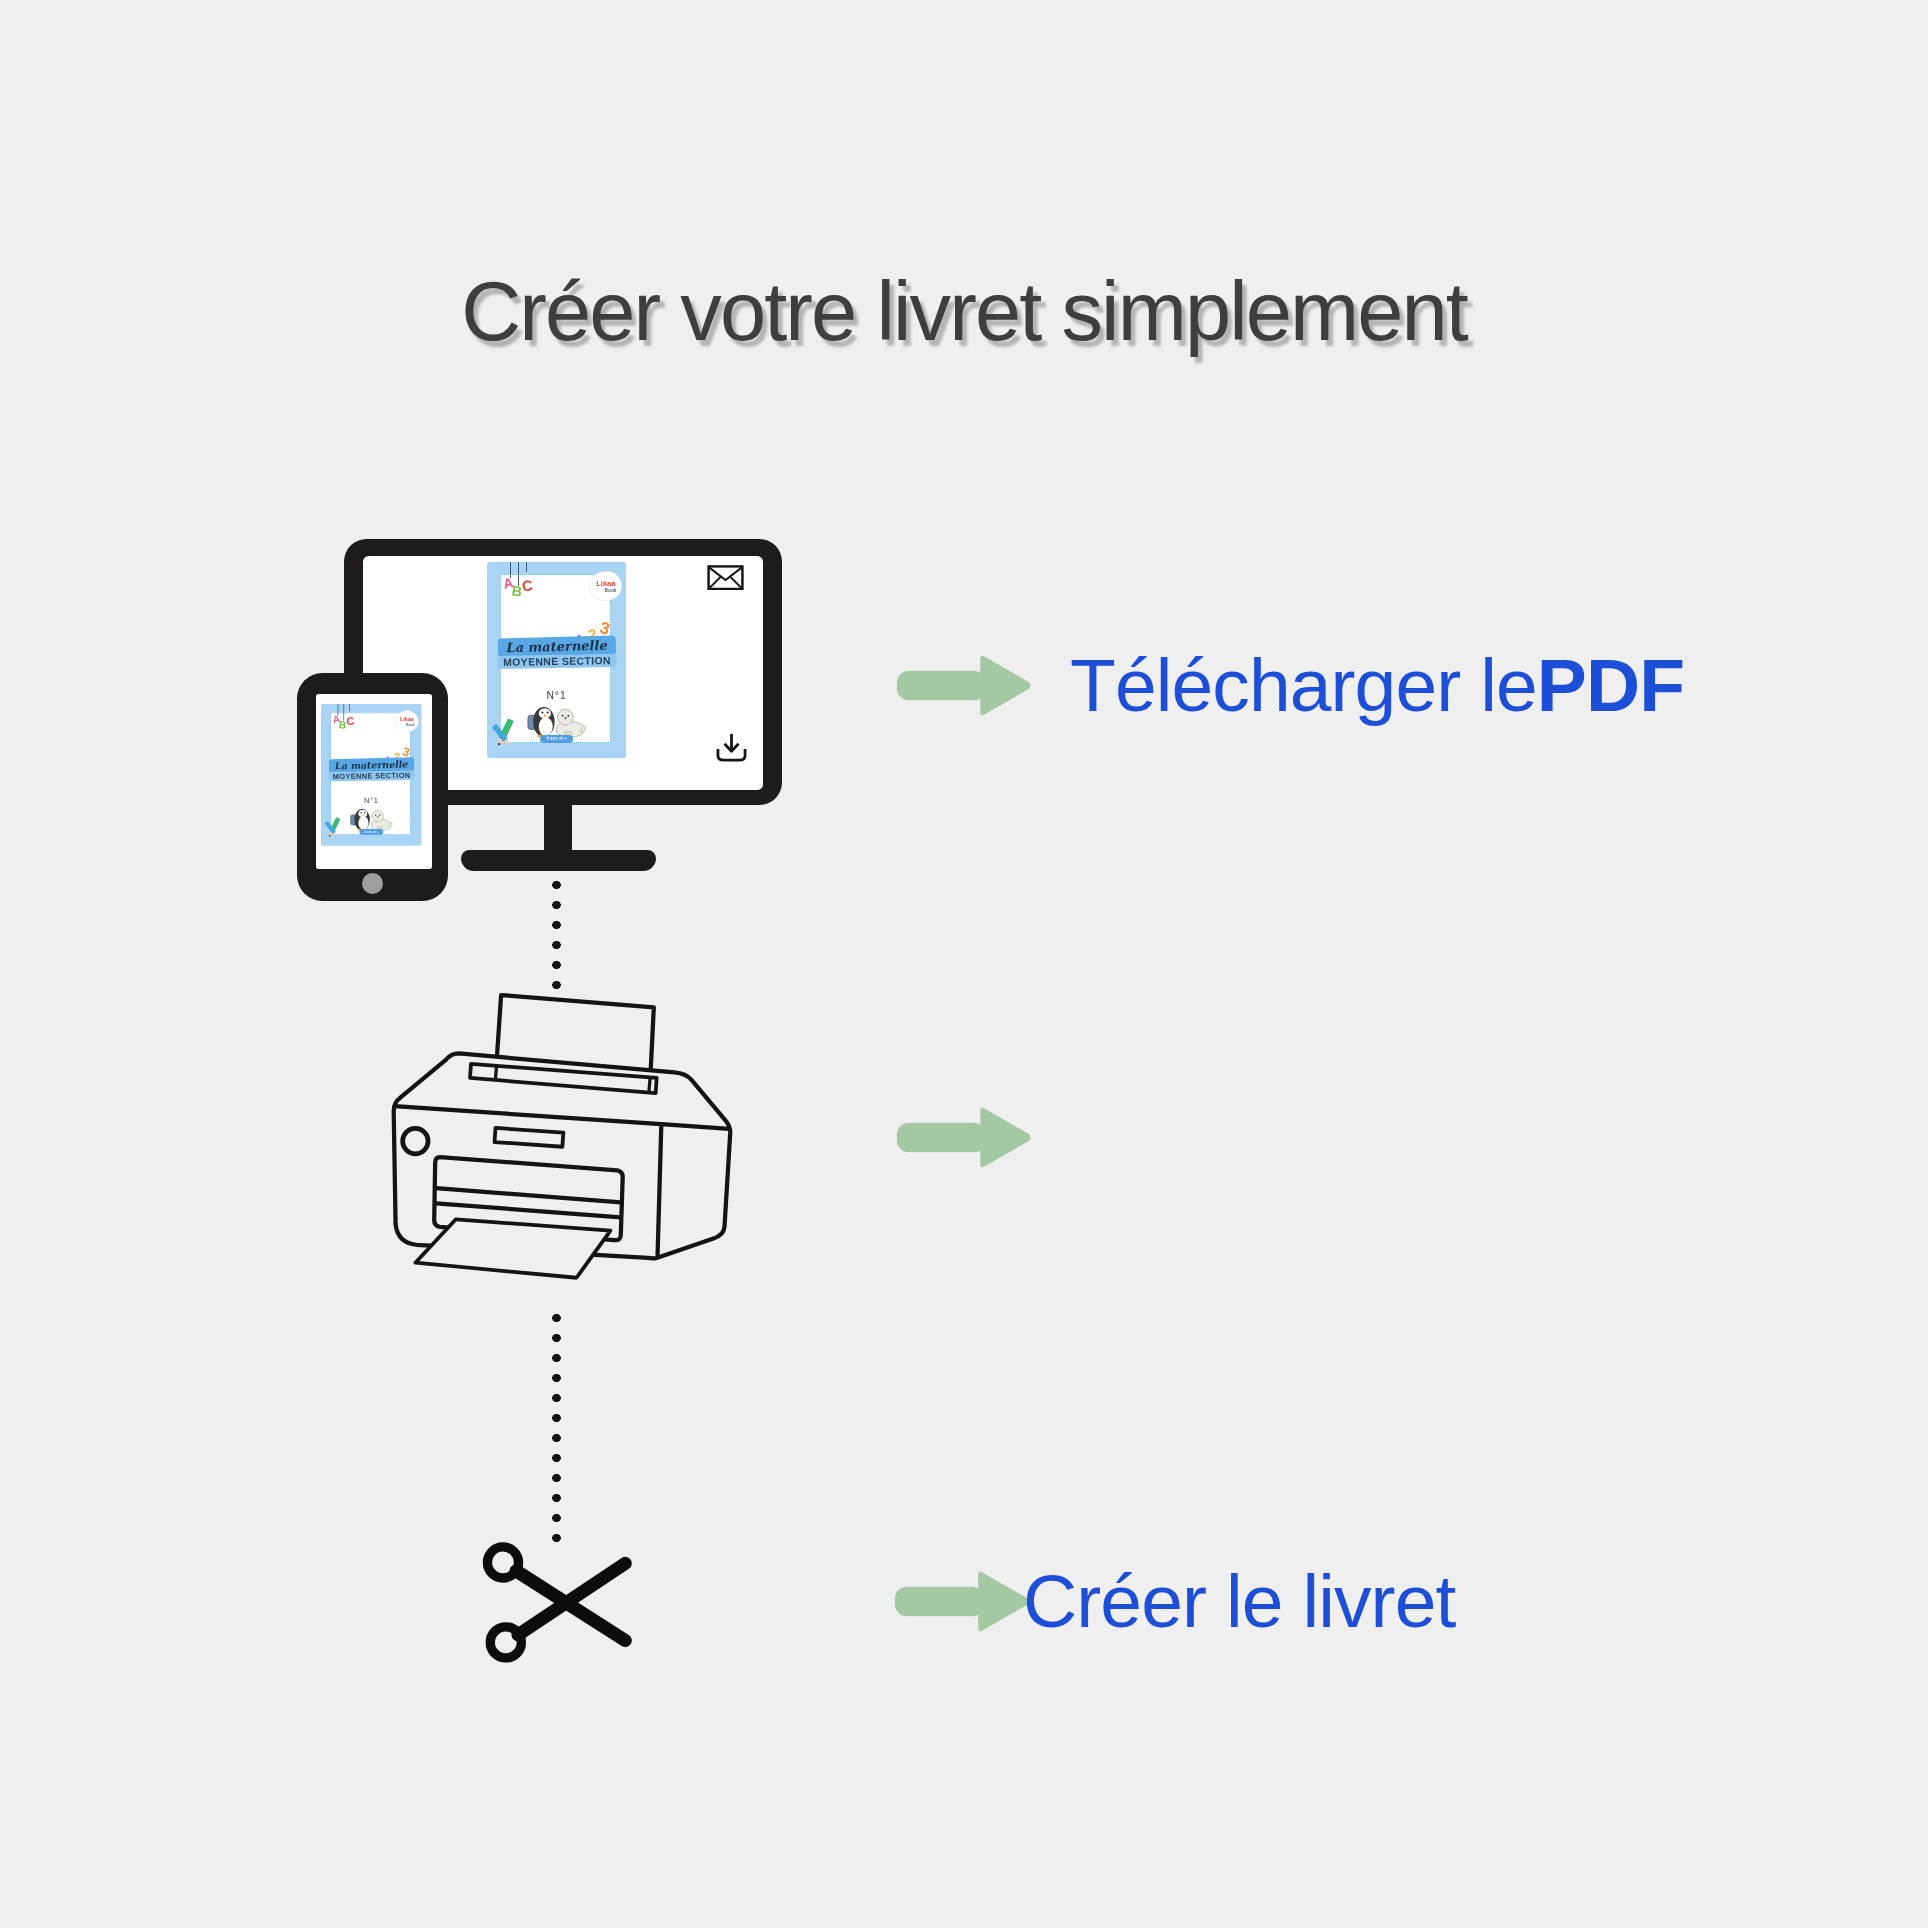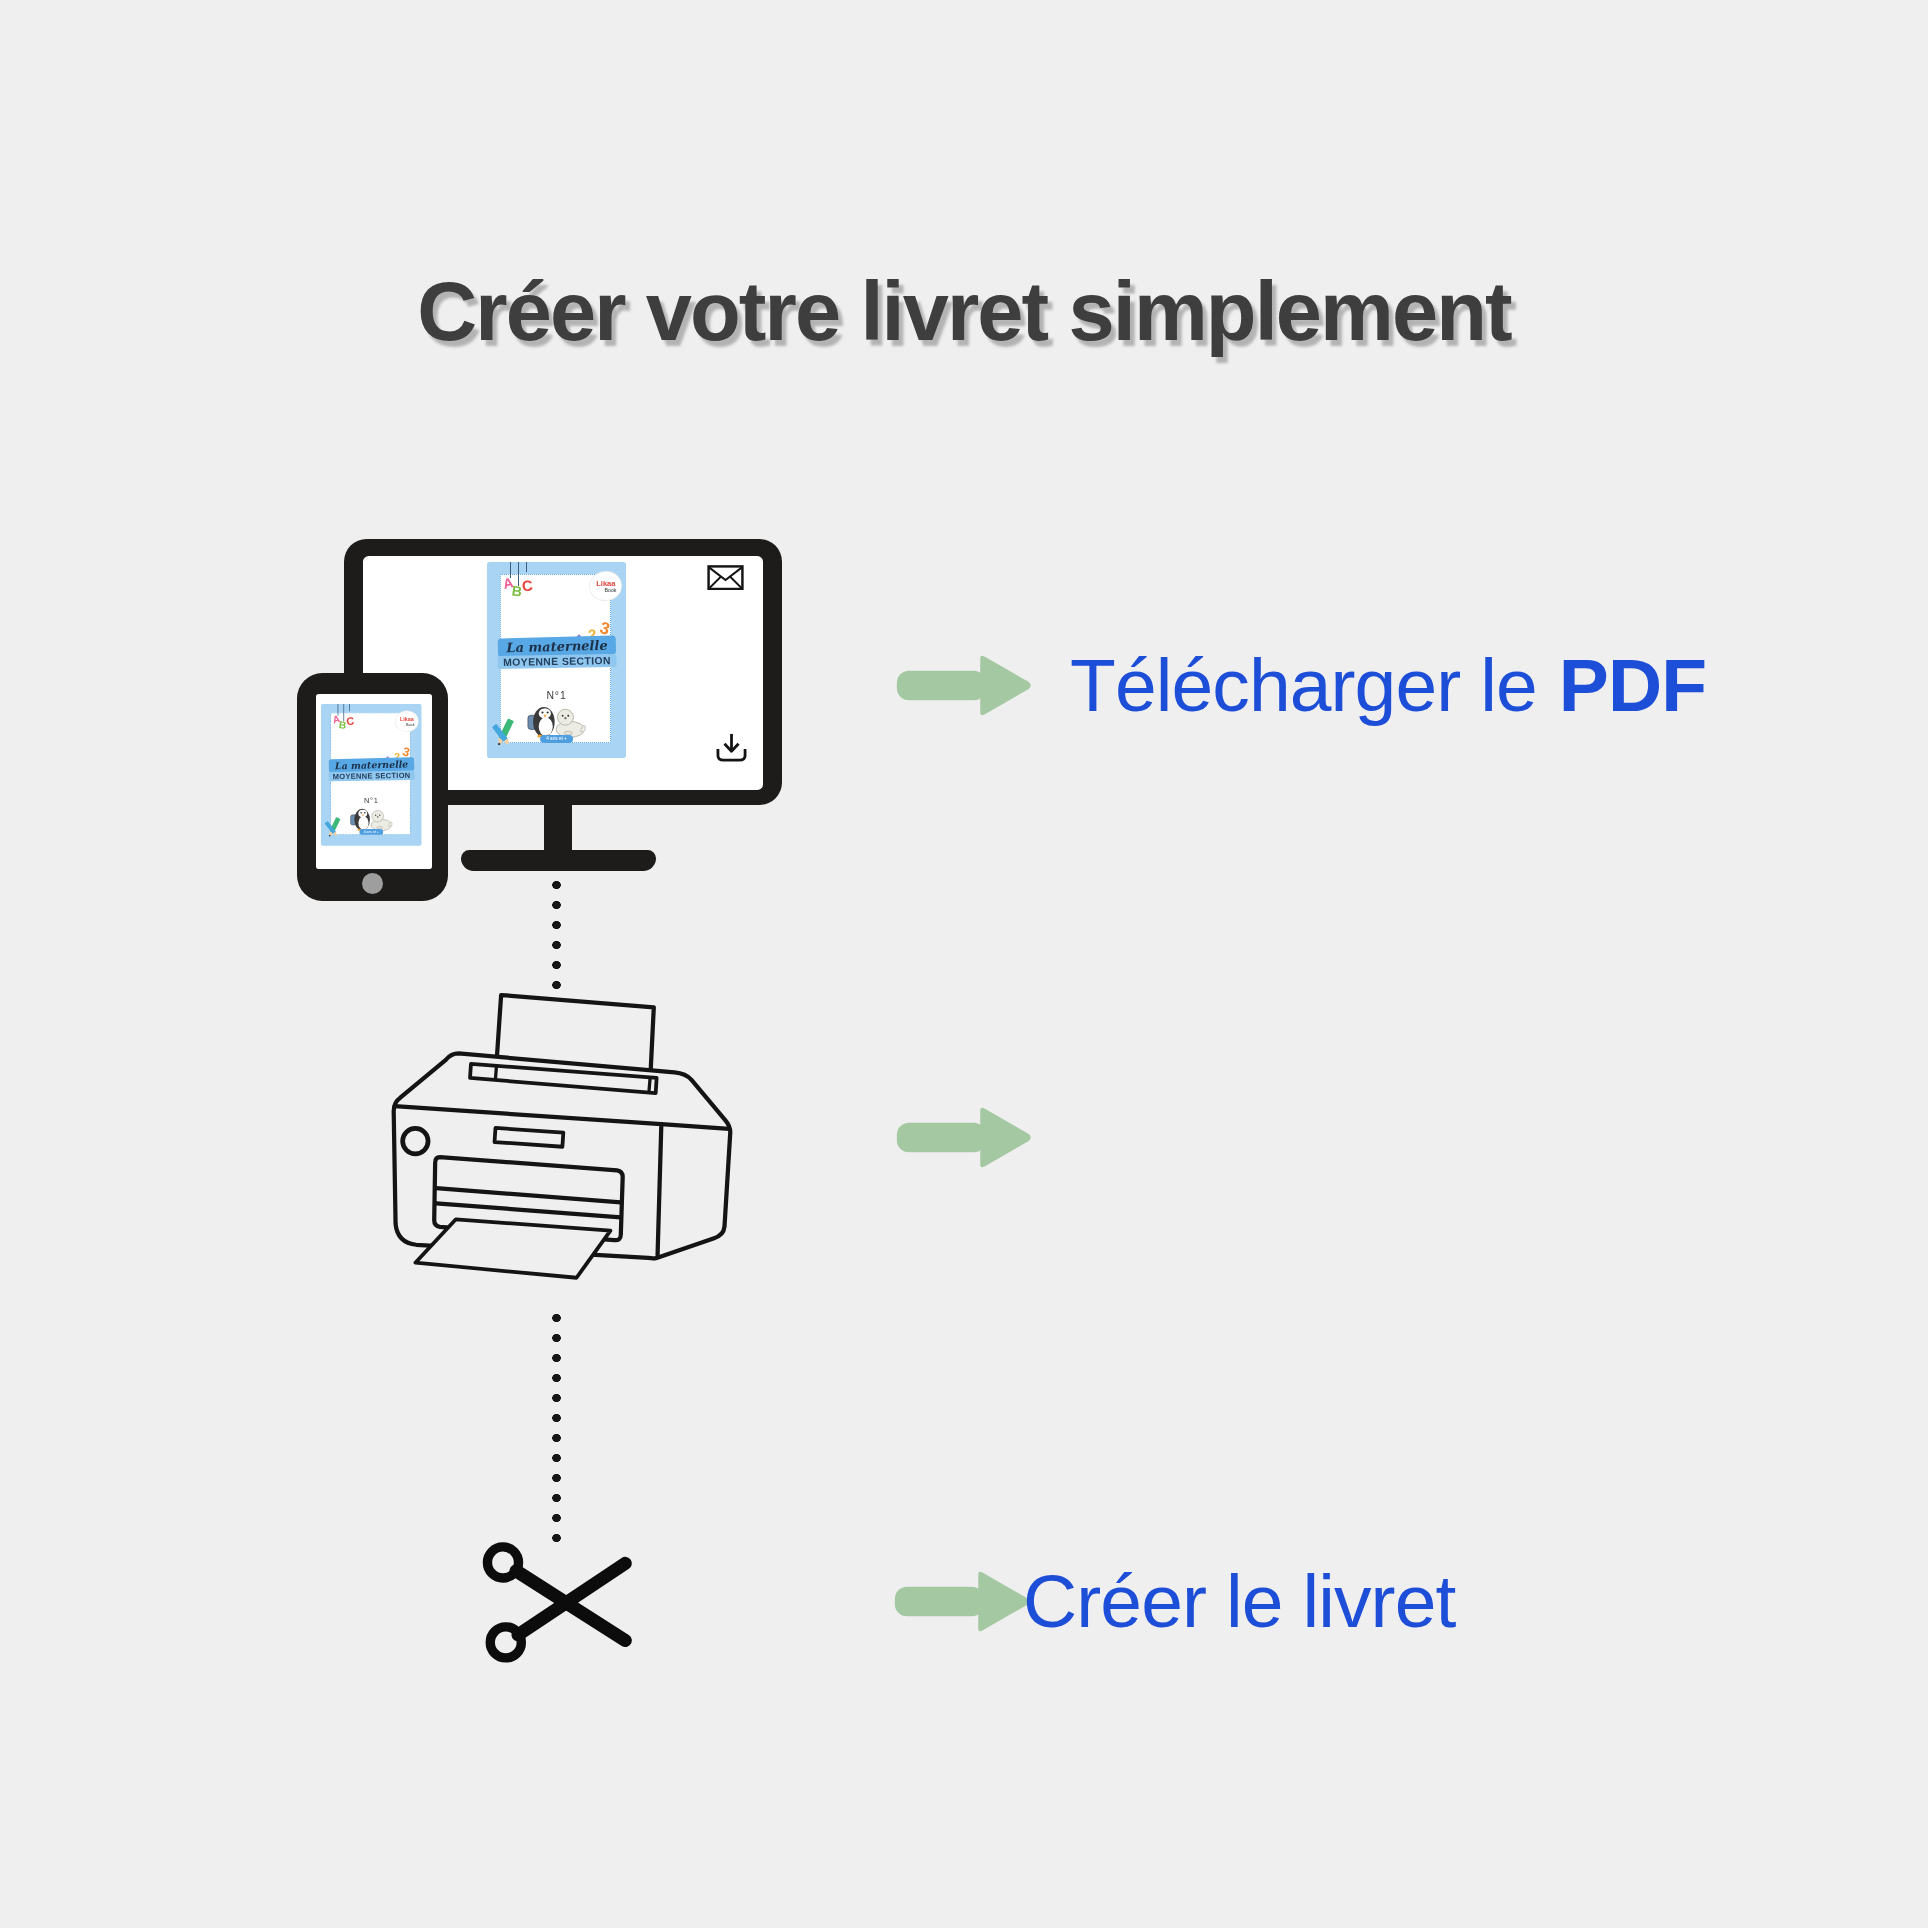--- a/index.html
+++ b/index.html
@@ -3,30 +3,30 @@
 <meta charset="utf-8">
 <style>
   html,body{margin:0;padding:0;background:#f0efef;}
   .canvas{
     position:relative; width:1928px; height:1928px; overflow:hidden;
     background:#f0efef; font-family:"Liberation Sans", sans-serif;
   }
   
   .page-title{
     position:absolute; left:0; right:0; top:266px;
-    text-align:center; font-size:83px; font-weight:700; letter-spacing:-1.9px;
+    text-align:center; font-size:83px; font-weight:400; letter-spacing:-1.9px;
     color:#3e3e3e; text-shadow:4.7px 5.6px 2.8px #b3b3b3; line-height:1.1;
   }
   
   .step-arrow{ position:absolute; width:139px; height:65px; }
   .step-label{
     position:absolute; height:87px; display:flex; align-items:center;
     font-size:75px; color:#1d4ed8; white-space:nowrap; letter-spacing:-0.9px;
   }
-  .step-label b{ font-weight:700;margin-left:22px; }
+  .step-label b{ font-weight:700; }
   
   .dotline{
     position:absolute; width:8.5px;
     background-image:radial-gradient(circle, #161616 3.8px, transparent 4.3px);
     background-size:8.5px 20px; background-position:center top; background-repeat:repeat-y;
   }
   
   .monitor-frame{ position:absolute; left:344px; top:539px; width:438px; height:266px;
     background:#1d1c1a; border-radius:22.6px; }
   .monitor-screen{ position:absolute; left:19px; top:17px; width:400px; height:234px;

